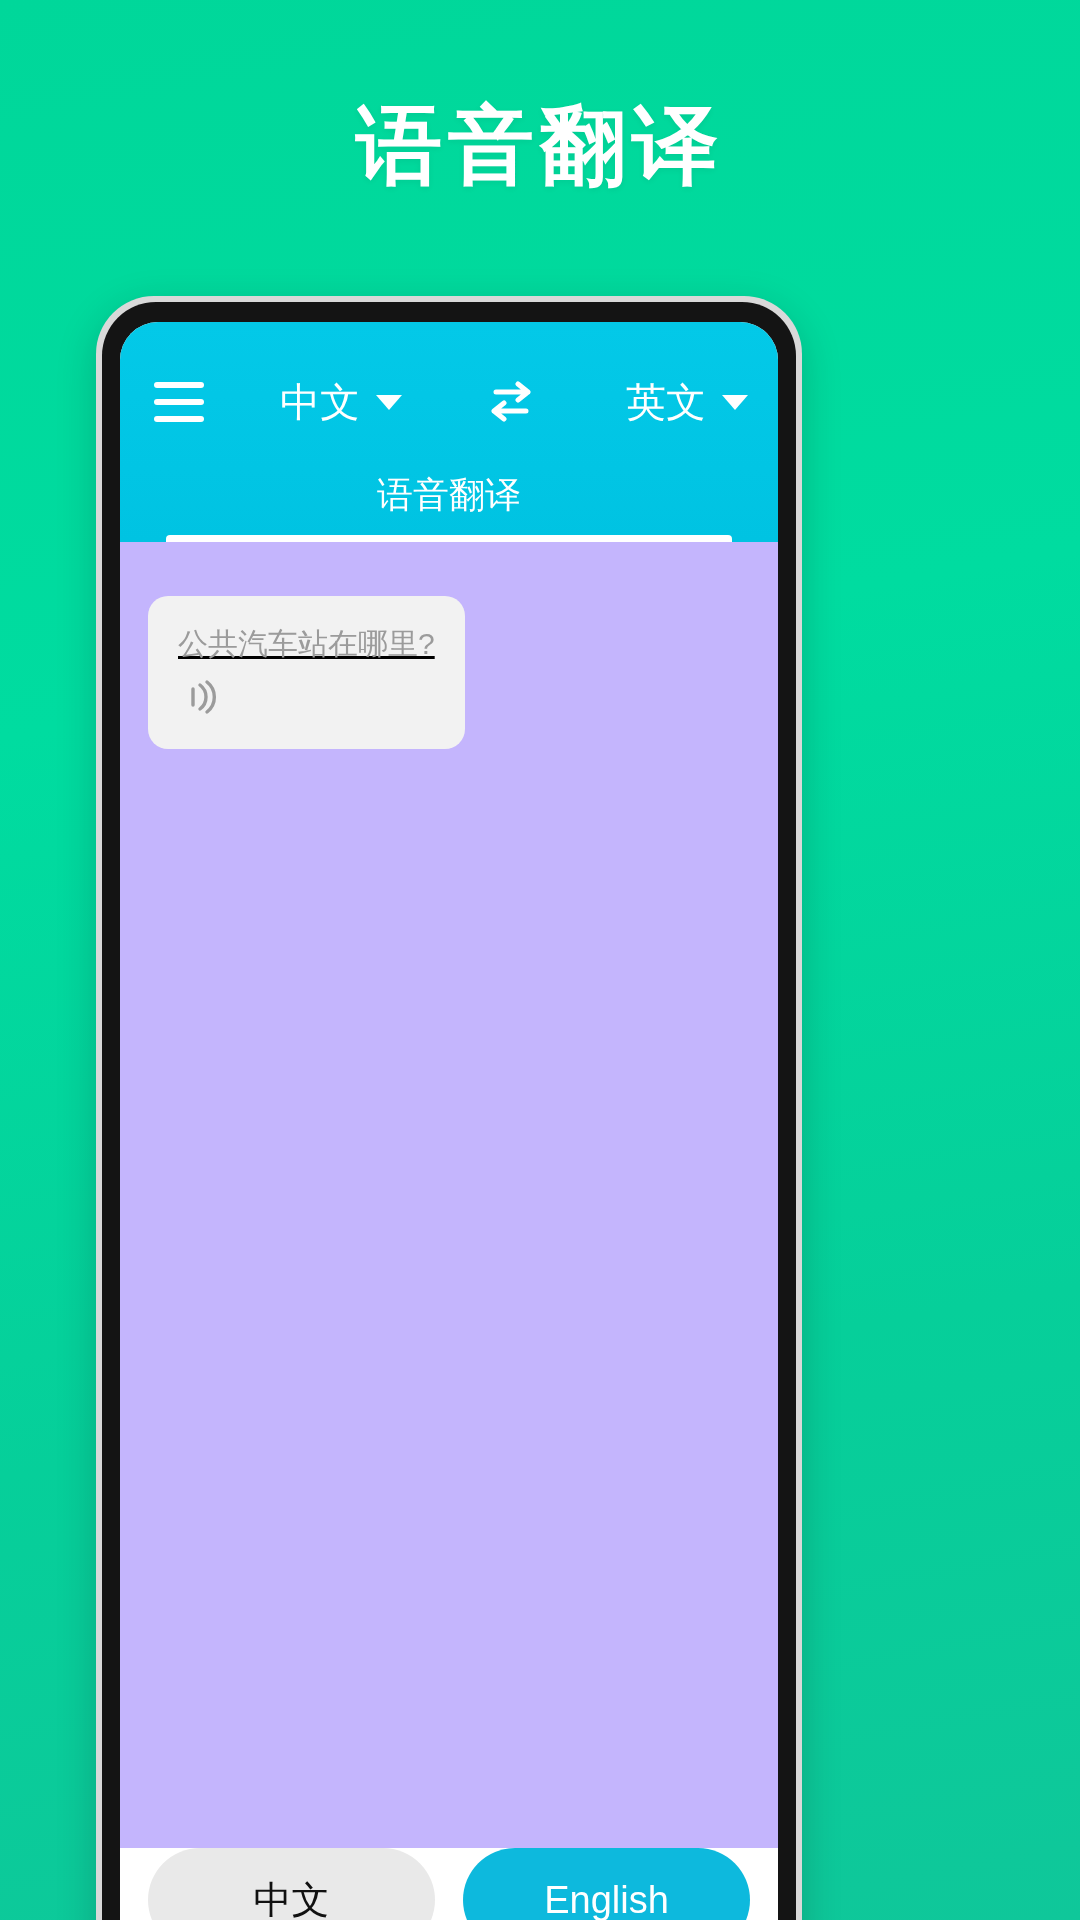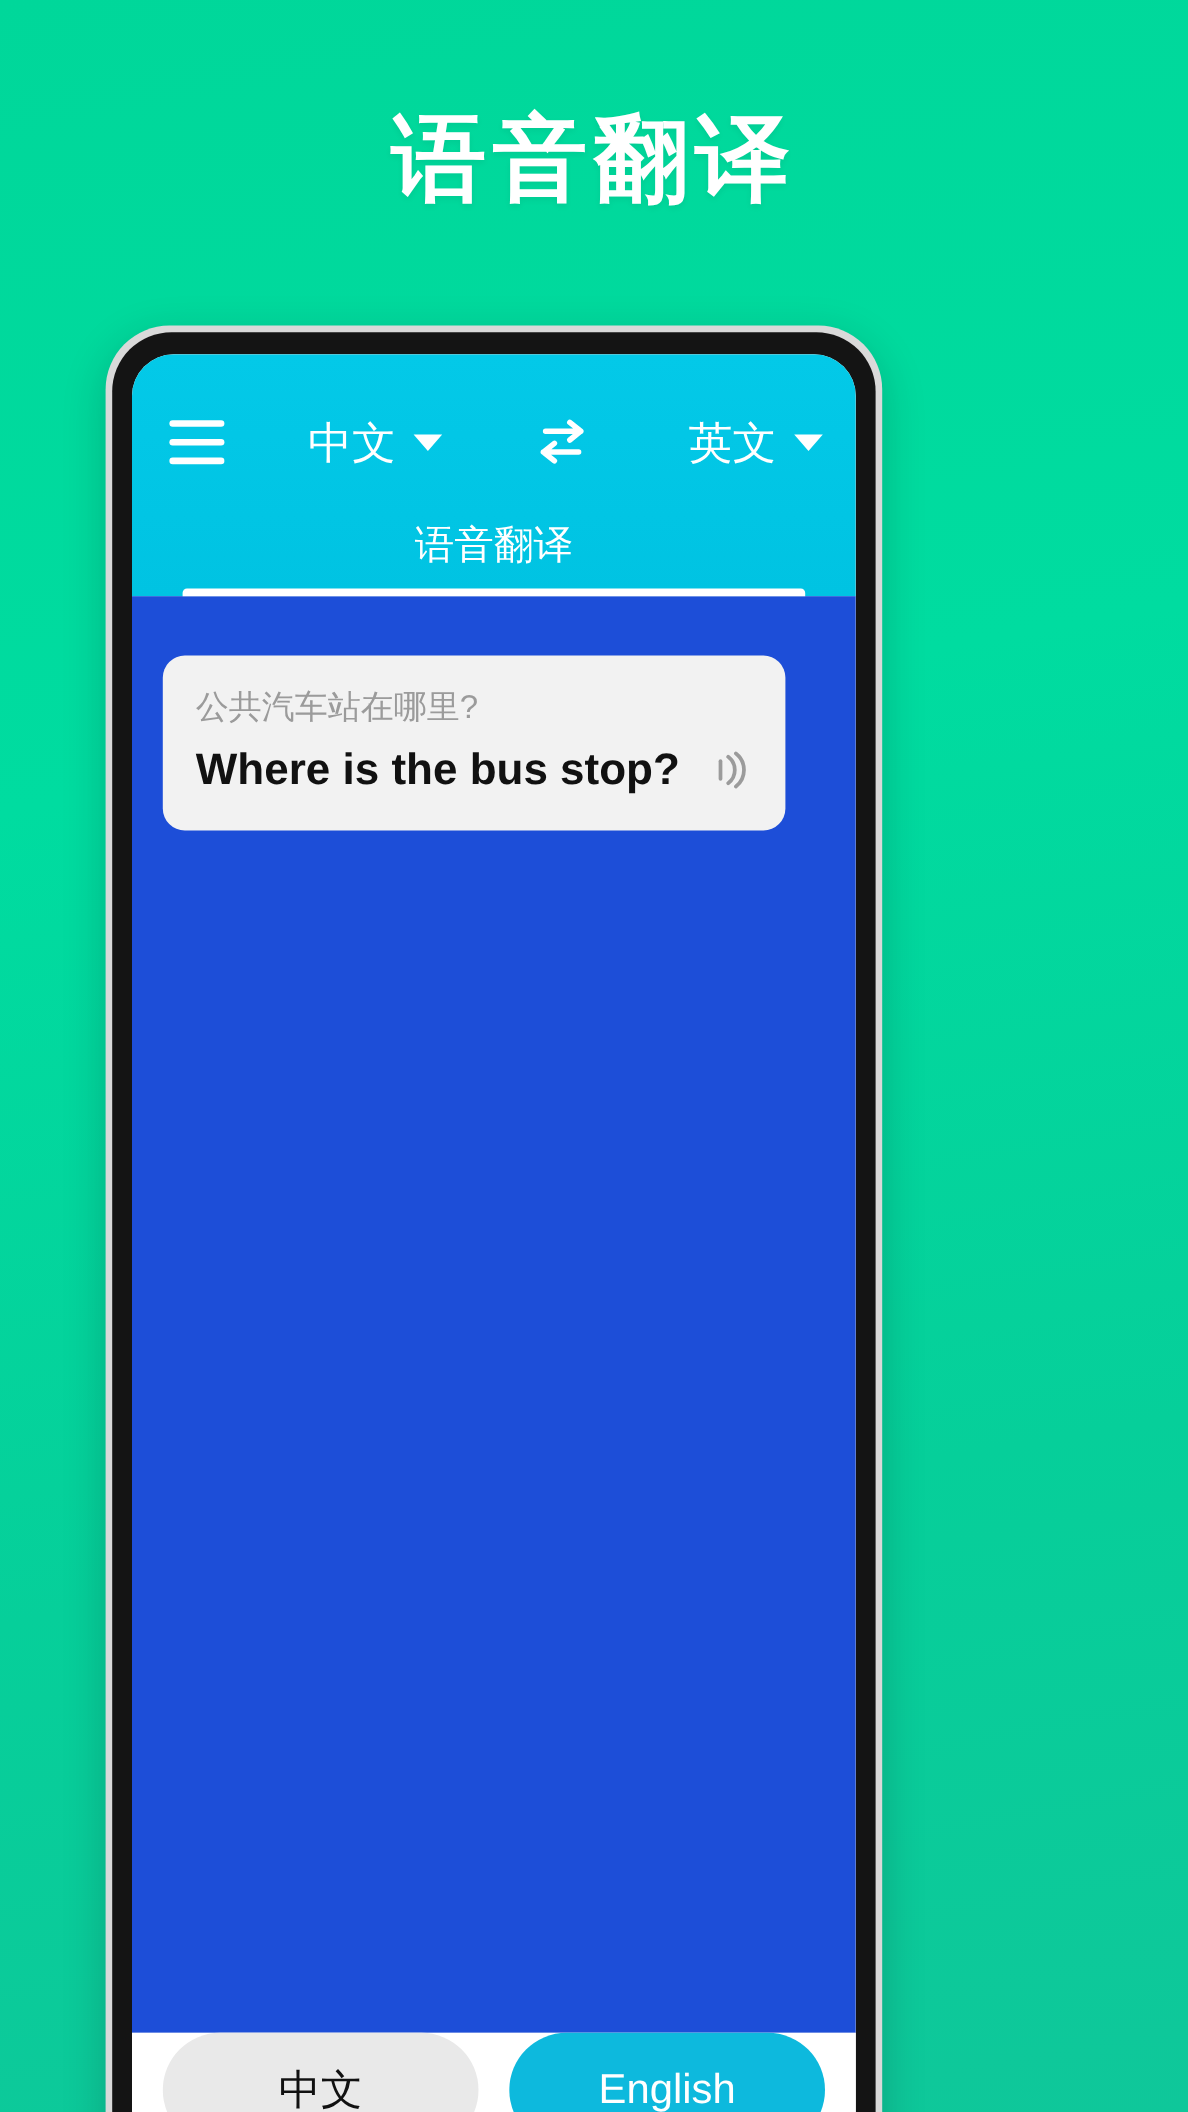--- a/index.html
+++ b/index.html
@@ -123,23 +123,24 @@
     left:7%; right:7%;
     bottom:0;
     height:7px;
     background:#ffffff;
     border-radius:4px 4px 0 0;
   }
 
   
   .conversation{
     flex:1 1 auto;
-    background:#1d4ed8;
+    background:#c4b5fd;
     padding:54px 28px 0 28px;
     overflow:hidden;
+    text-decoration:underline;
   }
   .msg-row{ display:flex; margin-bottom:46px; }
   .msg-row.left{ justify-content:flex-start; }
   .msg-row.right{ justify-content:flex-end; }
 
   .bubble{
     max-width:600px;
     border-radius:20px;
     padding:28px 30px 30px 30px;
     position:relative;
@@ -242,21 +243,20 @@
           </div>
         </div>
       </div>
 
       <div class="conversation">
 
         <div class="msg-row left">
           <div class="bubble gray">
             <div class="line-secondary">公共汽车站在哪里?</div>
             <div class="line-primary-wrap">
-              <div class="line-primary">Where is the bus stop?</div>
               <div class="speaker">
                 <svg width="42" height="42" viewBox="0 0 42 42" aria-hidden="true">
                   <path d="M14 13 L14 29" stroke="#9b9b9b" stroke-width="3.4" stroke-linecap="round" fill="none"></path>
                   <path d="M21 9 A15 15 0 0 1 21 33" stroke="#9b9b9b" stroke-width="3.4" fill="none" stroke-linecap="round"></path>
                   <path d="M28 6 A19 19 0 0 1 28 36" stroke="#9b9b9b" stroke-width="3.4" fill="none" stroke-linecap="round"></path>
                 </svg>
               </div>
             </div>
           </div>
         </div>

